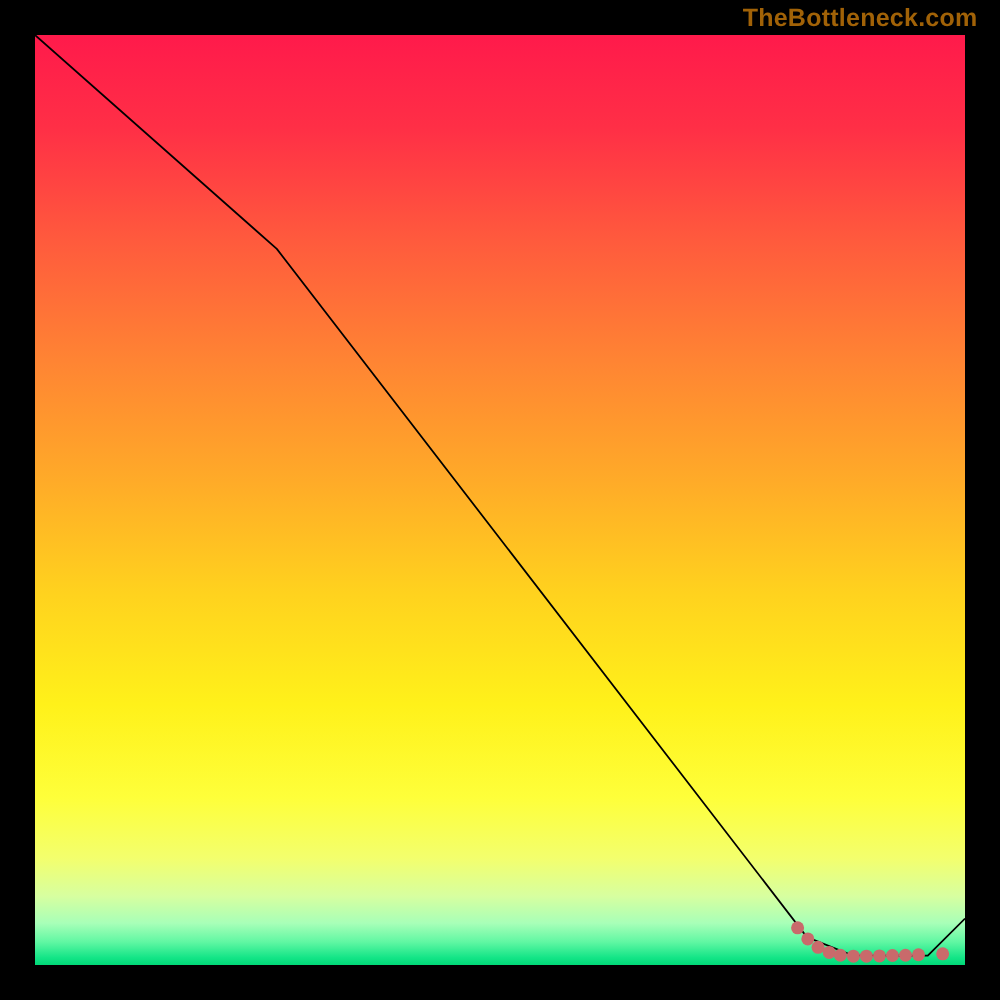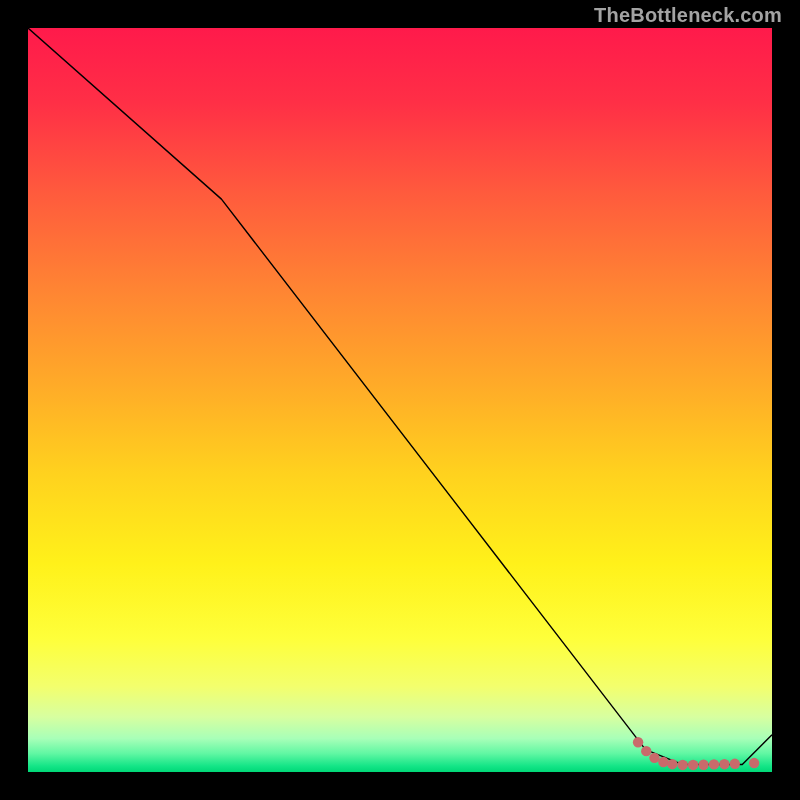--- a/index.html
+++ b/index.html
@@ -14,21 +14,21 @@
   .stage {
     position: relative;
     width: 800px;
     height: 800px;
     background: #000;
   }
   .watermark {
     position: absolute;
     top: 4px;
     right: 18px;
-    color: #a3a3a3;
+    color: #a16207;
     font-size: 20px;
     font-weight: 600;
     letter-spacing: 0.2px;
     z-index: 5;
   }
   .plot {
     position: absolute;
     left: 28px;
     top: 28px;
     width: 744px;

